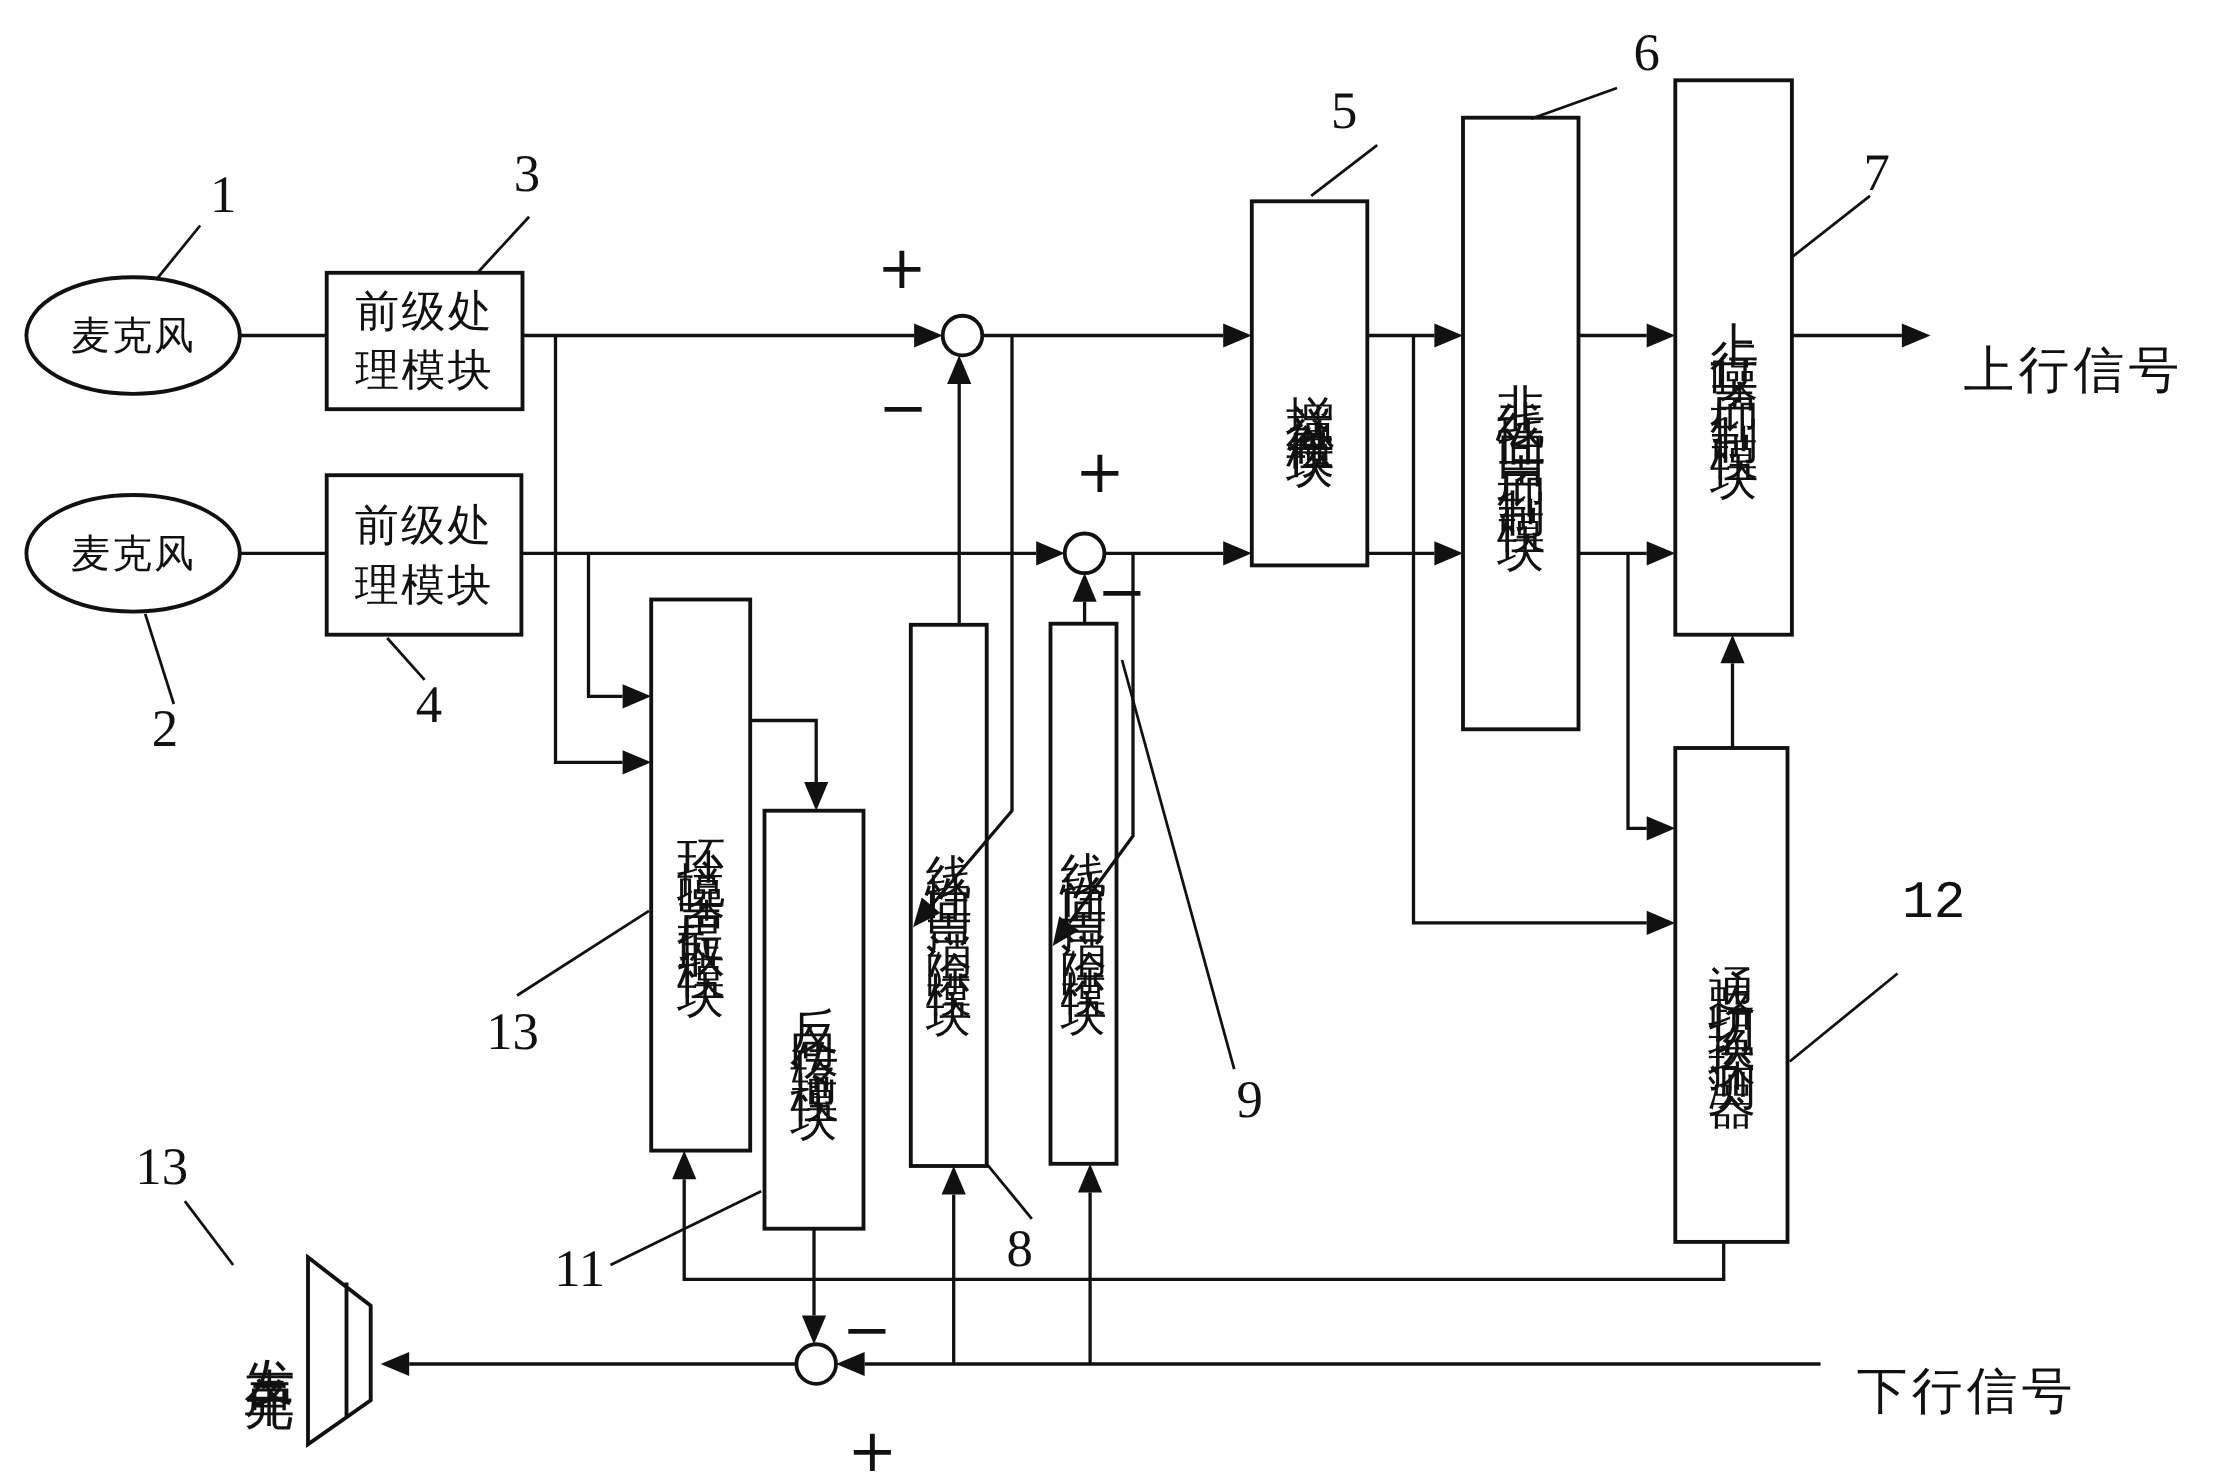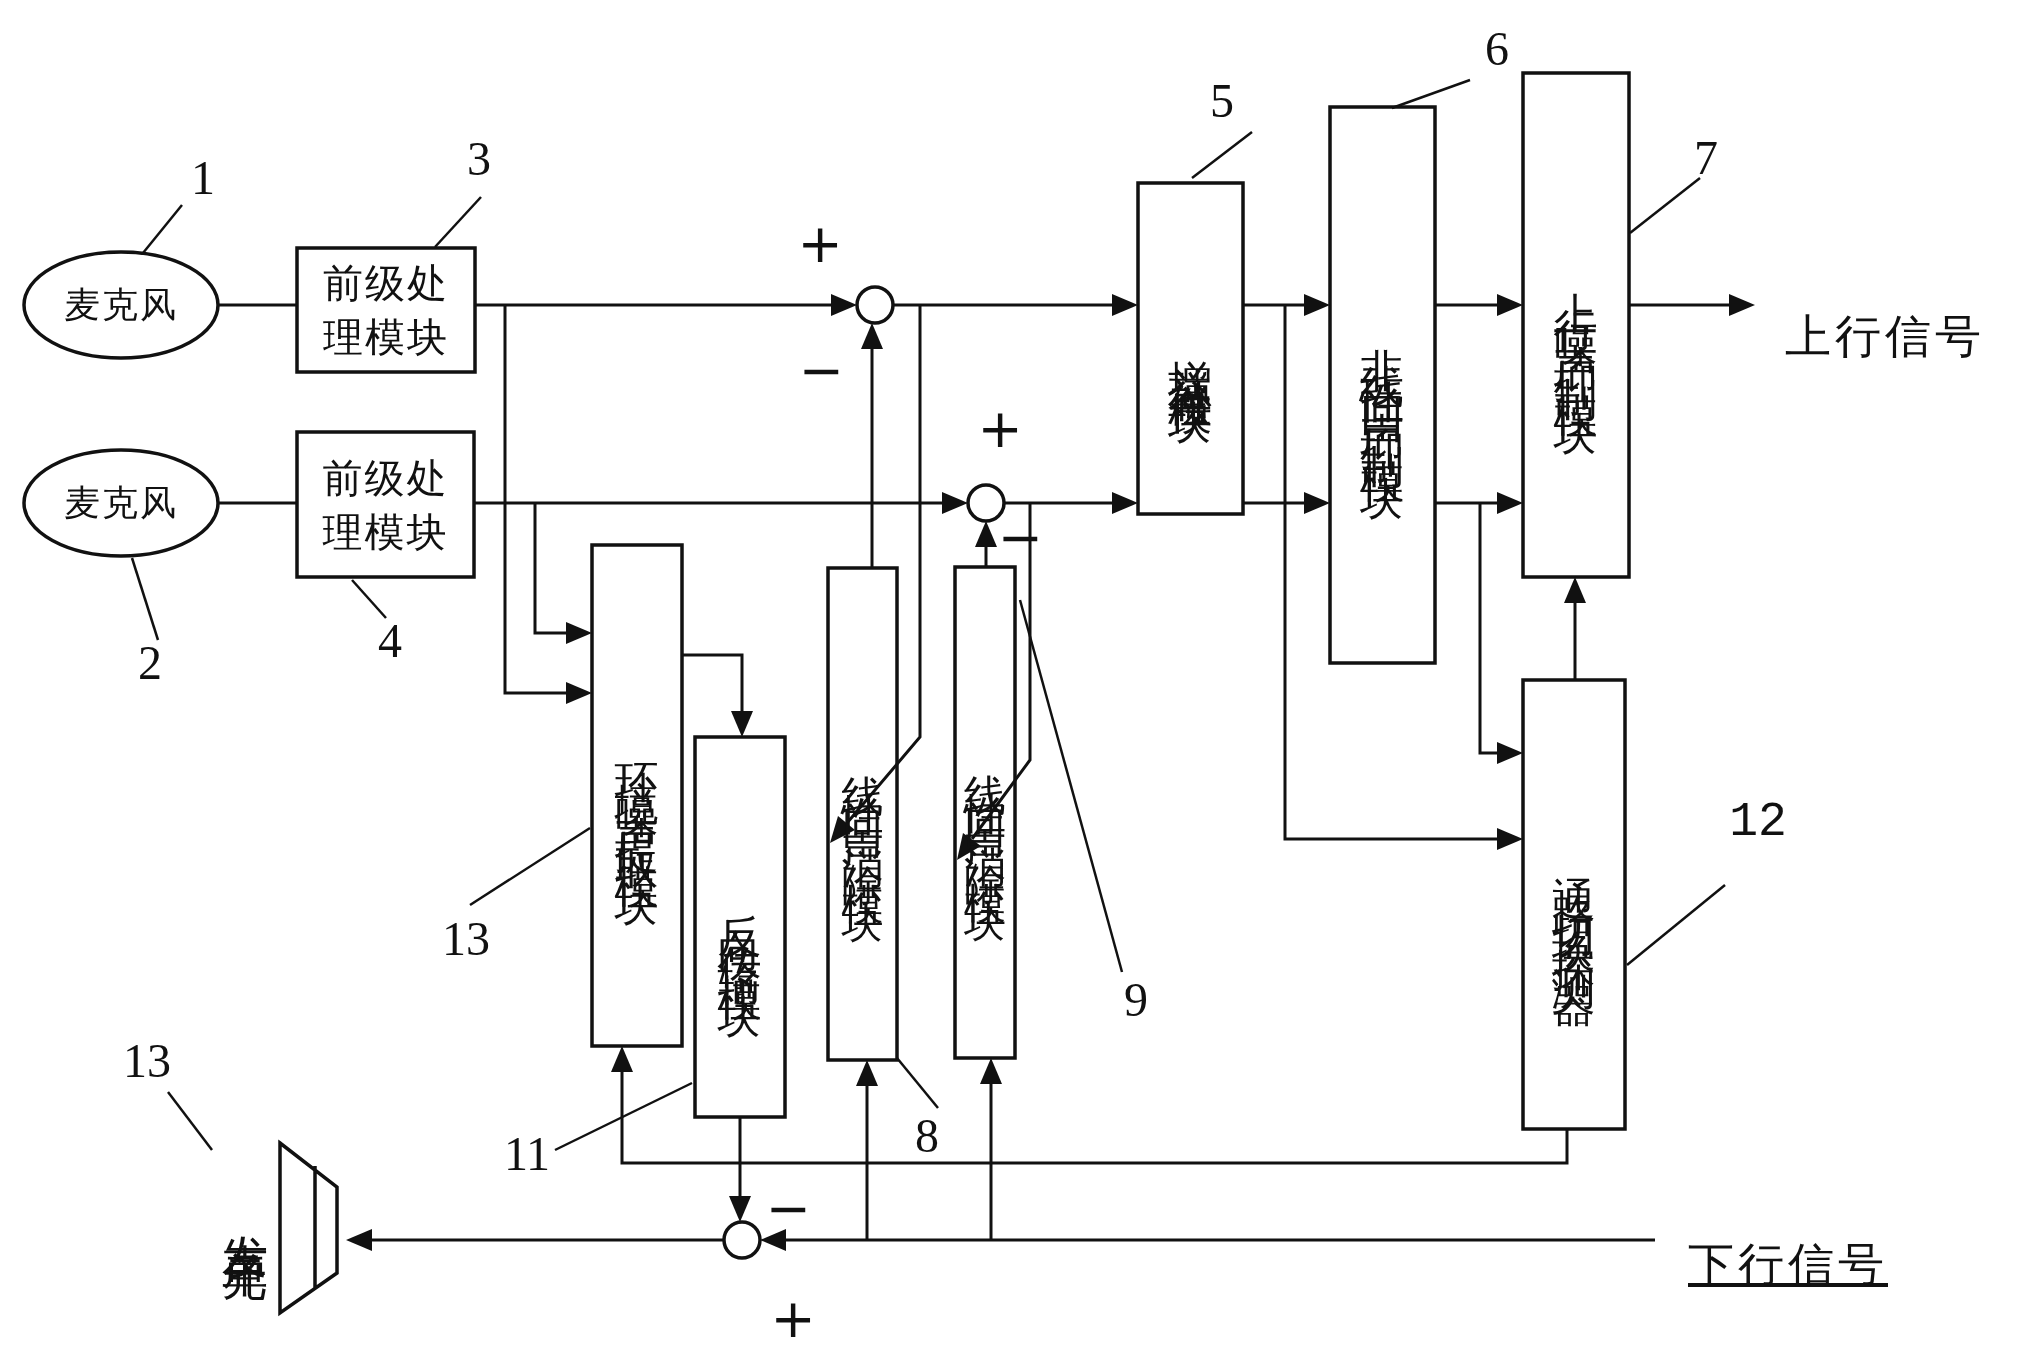--- a/index.html
+++ b/index.html
@@ -155,21 +155,21 @@
     <span class="cjk">反向传输模块</span>
   </div>
   <div class="lbl vert v44-18" style="left:1523px;top:680px;width:102px;height:449px;">
     <span class="cjk">通路切换探测器</span>
   </div>
   <div class="lbl vert v46-8" style="left:218px;top:1090px;width:56px;height:250px;">
     <span class="cjk">发声单元</span>
   </div>
 
   <div class="lbl cjk sig" style="left:1785px;top:276px;width:230px;height:58px;justify-content:flex-start;">上行信号</div>
-  <div class="lbl cjk sig" style="left:1688px;top:1204px;width:230px;height:58px;justify-content:flex-start;text-decoration:underline;">下行信号</div>
+  <div class="lbl cjk sig" style="left:1688px;top:1204px;width:230px;height:58px;justify-content:flex-start;">下行信号</div>
 
   <div class="lbl sign" style="left:795px;top:216px;width:50px;height:54px;">+</div>
   <div class="lbl sign" style="left:796px;top:343px;width:50px;height:54px;">−</div>
   <div class="lbl sign" style="left:975px;top:401px;width:50px;height:54px;">+</div>
   <div class="lbl sign" style="left:995px;top:510px;width:50px;height:54px;">−</div>
   <div class="lbl sign" style="left:763px;top:1181px;width:50px;height:54px;">−</div>
   <div class="lbl sign" style="left:768px;top:1291px;width:50px;height:54px;">+</div>
 
   <div class="lbl num" style="left:163px;top:149px;width:80px;height:56px;">1</div>
   <div class="lbl num" style="left:110px;top:634px;width:80px;height:56px;">2</div>

